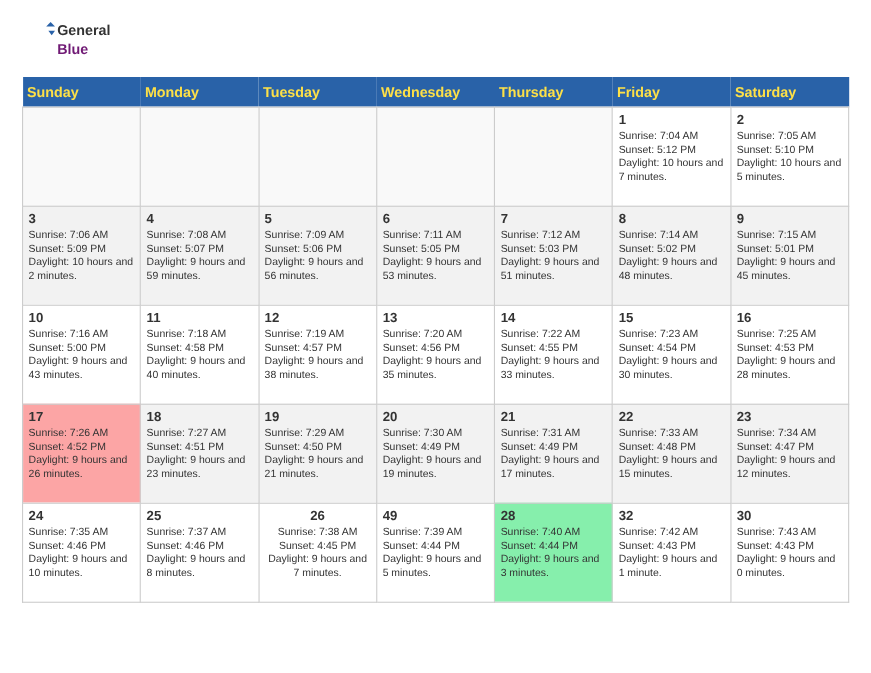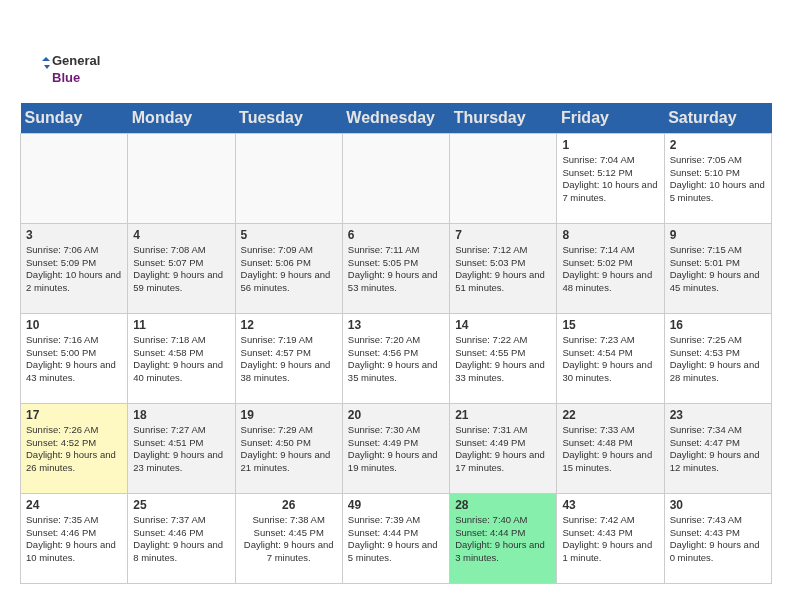--- a/index.html
+++ b/index.html
@@ -33,22 +33,22 @@
       font-size: 16px;
       color: #555;
     }
     table {
       width: 100%;
       border-collapse: collapse;
       table-layout: fixed;
     }
     .day-header {
       background: #2962a8;
-      color: #e5e5e5;
-      font-size: 16px;
+      color: #fde047;
+      font-size: 13px;
       font-weight: bold;
       padding: 6px 4px;
       text-align: left;
       margin-left: 44px;
     }
     td {
       border: 1px solid #ccc;
       vertical-align: top;
       padding: 4px 5px;
       font-size: 10px;
@@ -77,21 +77,21 @@
     }
     thead tr td, thead tr th {
       background: #2962a8 !important;
     }
   </style>
 </head>
 <body>
 
 <div class="header-area">
   <div class="logo">
-  <div style="display:flex;align-items:flex-end;gap:2px;margin-top:33px;">
+  <div style="display:flex;align-items:flex-start;gap:2px;">
     <svg width="30" height="30" viewBox="0 0 30 30">
       <polygon points="22,4 30,4 26,0" fill="#2962a8"></polygon>
       <polygon points="24,8 30,8 27,12" fill="#2962a8"></polygon>
     </svg>
     <div style="font-family:Arial;font-size:13px;font-weight:bold;color:#333;line-height:1.3;">
       <div>General</div>
       <div style="color:#701a75;">Blue</div>
     </div>
   </div>
 </div>
@@ -183,21 +183,21 @@
         <td style="background: rgb(255, 255, 255);">
         <span class="day-num">15</span>
         <span class="cell-text">Sunrise: 7:23 AM<br>Sunset: 4:54 PM<br>Daylight: 9 hours and 30 minutes.</span>
       </td>
         <td style="background: rgb(255, 255, 255);">
         <span class="day-num">16</span>
         <span class="cell-text">Sunrise: 7:25 AM<br>Sunset: 4:53 PM<br>Daylight: 9 hours and 28 minutes.</span>
       </td>
       </tr>
       <tr>
-        <td style="background: #fef9c3;">
+        <td style="background: #fca5a5;">
         <span class="day-num">17</span>
         <span class="cell-text">Sunrise: 7:26 AM<br>Sunset: 4:52 PM<br>Daylight: 9 hours and 26 minutes.</span>
       </td>
         <td style="background: rgb(242, 242, 242);">
         <span class="day-num">18</span>
         <span class="cell-text">Sunrise: 7:27 AM<br>Sunset: 4:51 PM<br>Daylight: 9 hours and 23 minutes.</span>
       </td>
         <td style="background: rgb(242, 242, 242);">
         <span class="day-num">19</span>
         <span class="cell-text">Sunrise: 7:29 AM<br>Sunset: 4:50 PM<br>Daylight: 9 hours and 21 minutes.</span>
@@ -234,21 +234,21 @@
       </td>
         <td style="background: rgb(255, 255, 255);">
         <span class="day-num">49</span>
         <span class="cell-text">Sunrise: 7:39 AM<br>Sunset: 4:44 PM<br>Daylight: 9 hours and 5 minutes.</span>
       </td>
         <td style="background: #86efac;">
         <span class="day-num">28</span>
         <span class="cell-text">Sunrise: 7:40 AM<br>Sunset: 4:44 PM<br>Daylight: 9 hours and 3 minutes.</span>
       </td>
         <td style="background: rgb(255, 255, 255);">
-        <span class="day-num">43</span>
+        <span class="day-num">32</span>
         <span class="cell-text">Sunrise: 7:42 AM<br>Sunset: 4:43 PM<br>Daylight: 9 hours and 1 minute.</span>
       </td>
         <td style="background: rgb(255, 255, 255);">
         <span class="day-num">30</span>
         <span class="cell-text">Sunrise: 7:43 AM<br>Sunset: 4:43 PM<br>Daylight: 9 hours and 0 minutes.</span>
       </td>
       </tr>
     </tbody>
 </table>
 

